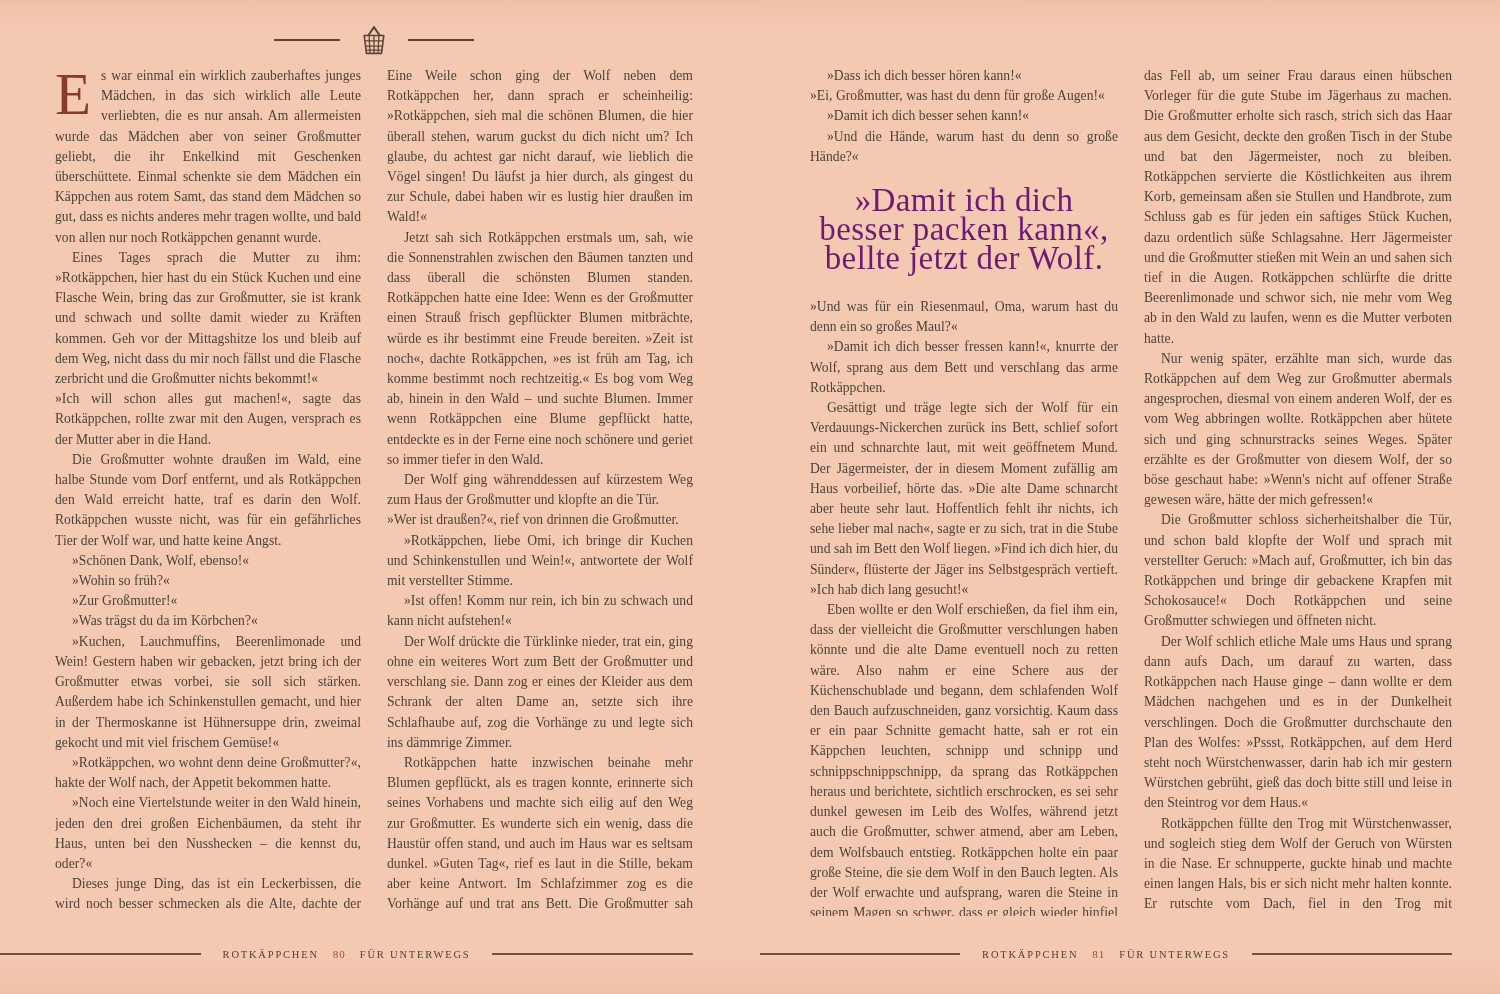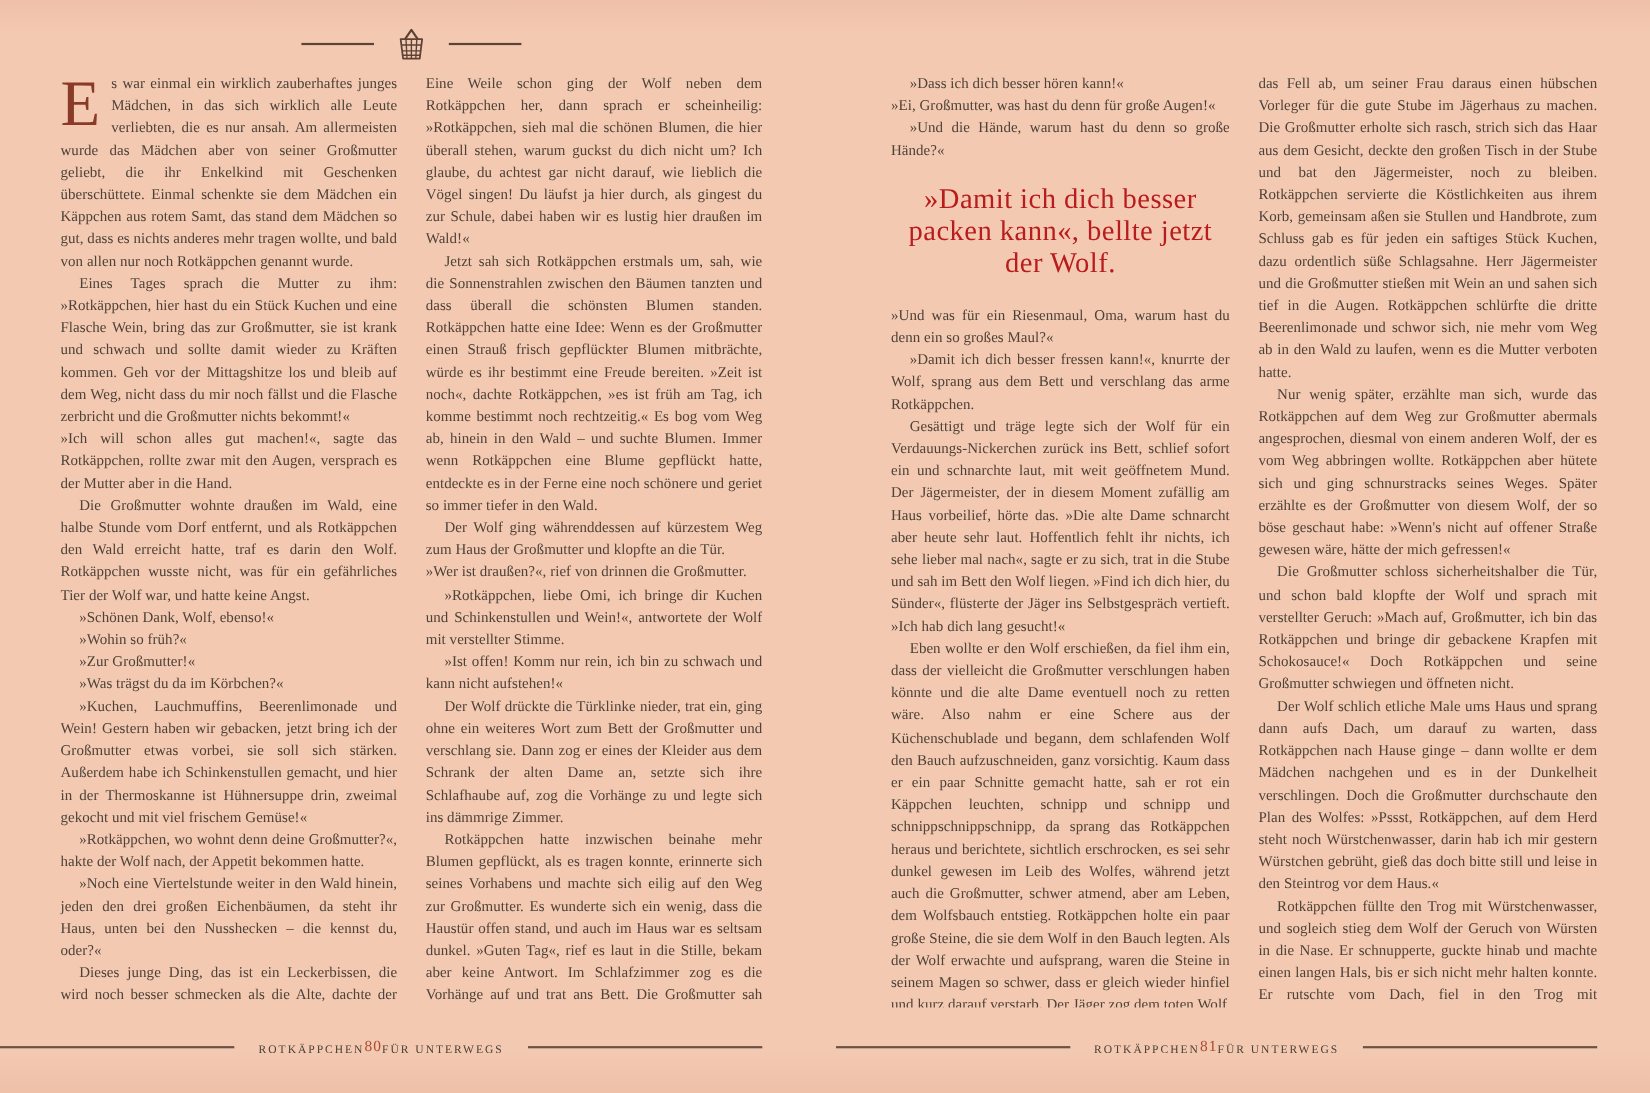--- a/index.html
+++ b/index.html
@@ -70,23 +70,23 @@
     font-size: 59px;
     line-height: 48px;
     height: 56px;
     margin: 4px 10px 0 0;
     color: #8a3b28;
     font-family: "Liberation Serif", serif;
   }
   .pull-quote {
     margin: 19px 0 24px 0;
     text-align: center;
-    font-size: 26px;
+    font-size: 33px;
     line-height: 29px;
-    color: #b91c1c;
+    color: #701a75;
     letter-spacing: 0.4px;
     text-indent: 0;
     font-family: "Liberation Serif", serif;
   }
 
   
   .footer {
     position: absolute;
     bottom: 34px;
     display: flex;
@@ -98,27 +98,28 @@
   }
   .page.left  .footer { left: 0;    right: 57px; }
   .page.right .footer { left: 10px; right: 48px; }
   .footer .frule {
     flex: 1;
     height: 1.5px;
     background: #6b5244;
   }
   .footer .ftext {
     display: flex;
-    align-items: flex-end;
+    align-items: center;
+    gap: 14px;
     margin: 0 22px;
     white-space: nowrap;
   }
   .footer .fpage {
     color: #a84a2e;
-    font-size: 14px;
+    font-size: 11px;
     letter-spacing: 1px;
   }
   svg { display: block; }
 </style>
 </head>
 <body>
 
 <div class="spread">
 
   <div class="page left">
@@ -178,20 +179,21 @@
     </div>
   </div>
 
   <div class="page right">
 
     <div class="columns">
       <div class="col">
         <div>
             <p class="para indent">»Dass ich dich besser hören kann!«</p>
             <p class="para">»Ei, Großmutter, was hast du denn für große Augen!«</p>
+            <p class="para indent">»Damit ich dich besser sehen kann!«</p>
             <p class="para indent">»Und die Hände, warum hast du denn so große Hände?«</p>
           </div>
         <p class="para pull-quote">»Damit ich dich besser packen kann«, bellte jetzt der Wolf.</p>
         <div>
             <p class="para">»Und was für ein Riesenmaul, Oma, warum hast du denn ein so großes Maul?«</p>
             <p class="para indent">»Damit ich dich besser fressen kann!«, knurrte der Wolf, sprang aus dem Bett und verschlang das arme Rotkäppchen.</p>
             <p class="para indent">Gesättigt und träge legte sich der Wolf für ein Verdauungs-Nickerchen zurück ins Bett, schlief sofort ein und schnarchte laut, mit weit geöffnetem Mund. Der Jägermeister, der in diesem Moment zufällig am Haus vorbeilief, hörte das. »Die alte Dame schnarcht aber heute sehr laut. Hoffentlich fehlt ihr nichts, ich sehe lieber mal nach«, sagte er zu sich, trat in die Stube und sah im Bett den Wolf liegen. »Find ich dich hier, du Sünder«, flüsterte der Jäger ins Selbstgespräch vertieft. »Ich hab dich lang gesucht!«</p>
             <p class="para indent">Eben wollte er den Wolf erschießen, da fiel ihm ein, dass der vielleicht die Großmutter verschlungen haben könnte und die alte Dame eventuell noch zu retten wäre. Also nahm er eine Schere aus der Küchenschublade und begann, dem schlafenden Wolf den Bauch aufzuschneiden, ganz vorsichtig. Kaum dass er ein paar Schnitte gemacht hatte, sah er rot ein Käppchen leuchten, schnipp und schnipp und schnippschnippschnipp, da sprang das Rotkäppchen heraus und berichtete, sichtlich erschrocken, es sei sehr dunkel gewesen im Leib des Wolfes, während jetzt auch die Großmutter, schwer atmend, aber am Leben, dem Wolfsbauch entstieg. Rotkäppchen holte ein paar große Steine, die sie dem Wolf in den Bauch legten. Als der Wolf erwachte und aufsprang, waren die Steine in seinem Magen so schwer, dass er gleich wieder hinfiel und kurz darauf verstarb. Der Jäger zog dem toten Wolf</p>
           </div>
       </div>

